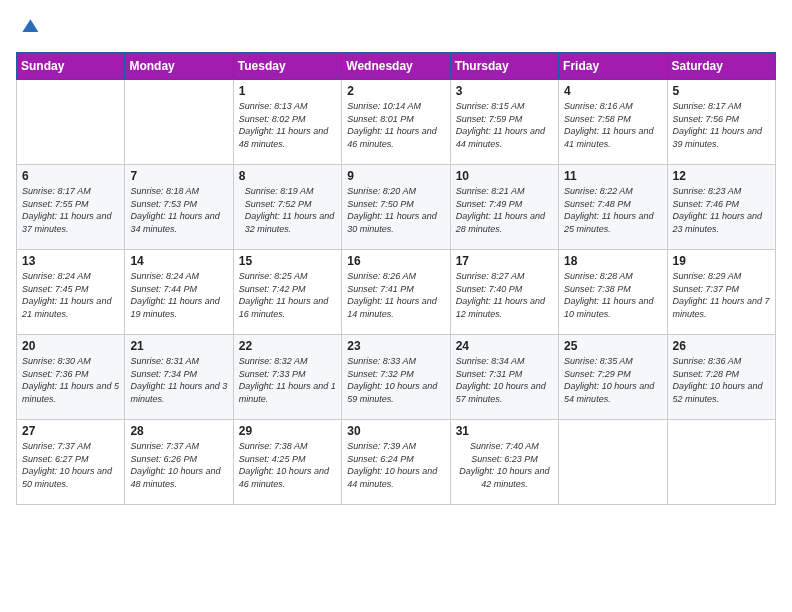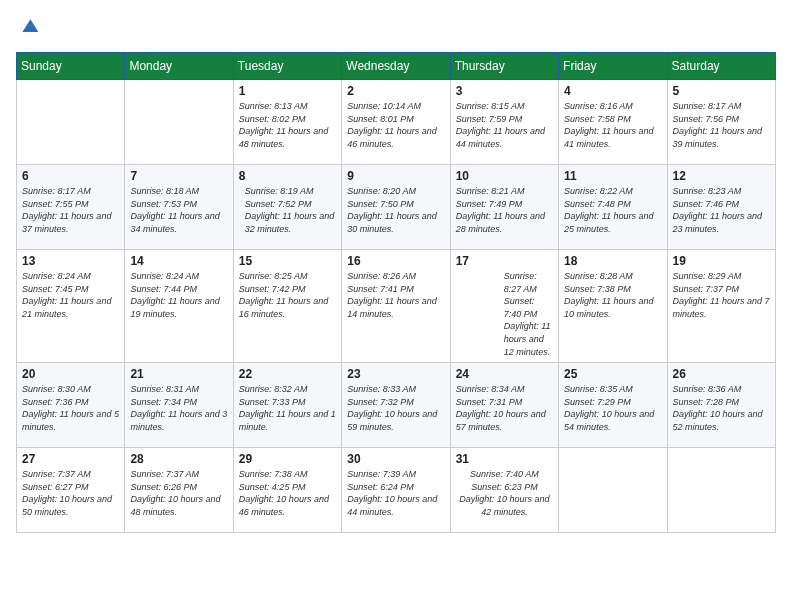--- a/index.html
+++ b/index.html
@@ -51,24 +51,24 @@
     .location {
       font-size: 15px;
       color: #444;
     }
     table {
       width: 100%;
       border-collapse: collapse;
       table-layout: fixed;
     }
     th {
-      background: #15803d;
+      background: #a21caf;
       color: #fff;
       font-size: 12px;
-      font-weight: normal;
+      font-weight: bold;
       padding: 6px 4px;
       text-align: left;
       border: 1px solid #1a5da5;
     }
     td {
       vertical-align: top;
       border: 1px solid #ccc;
       padding: 4px 5px;
       font-size: 9.5px;
       color: #333;
@@ -227,21 +227,21 @@
 Daylight: 11 hours and 16 minutes.</div>
         </td>
         <td>
           <span class="day-num">16</span>
           <div class="day-info" style="white-space: pre-line;">Sunrise: 8:26 AM
 Sunset: 7:41 PM
 Daylight: 11 hours and 14 minutes.</div>
         </td>
         <td>
           <span class="day-num">17</span>
-          <div class="day-info" style="white-space: pre-line; margin-left: 48px;">Sunrise: 8:27 AM
+          <div class="day-info" style="white-space: pre-line;">Sunrise: 8:27 AM
 Sunset: 7:40 PM
 Daylight: 11 hours and 12 minutes.</div>
         </td>
         <td>
           <span class="day-num">18</span>
           <div class="day-info" style="white-space: pre-line;">Sunrise: 8:28 AM
 Sunset: 7:38 PM
 Daylight: 11 hours and 10 minutes.</div>
         </td>
         <td>

